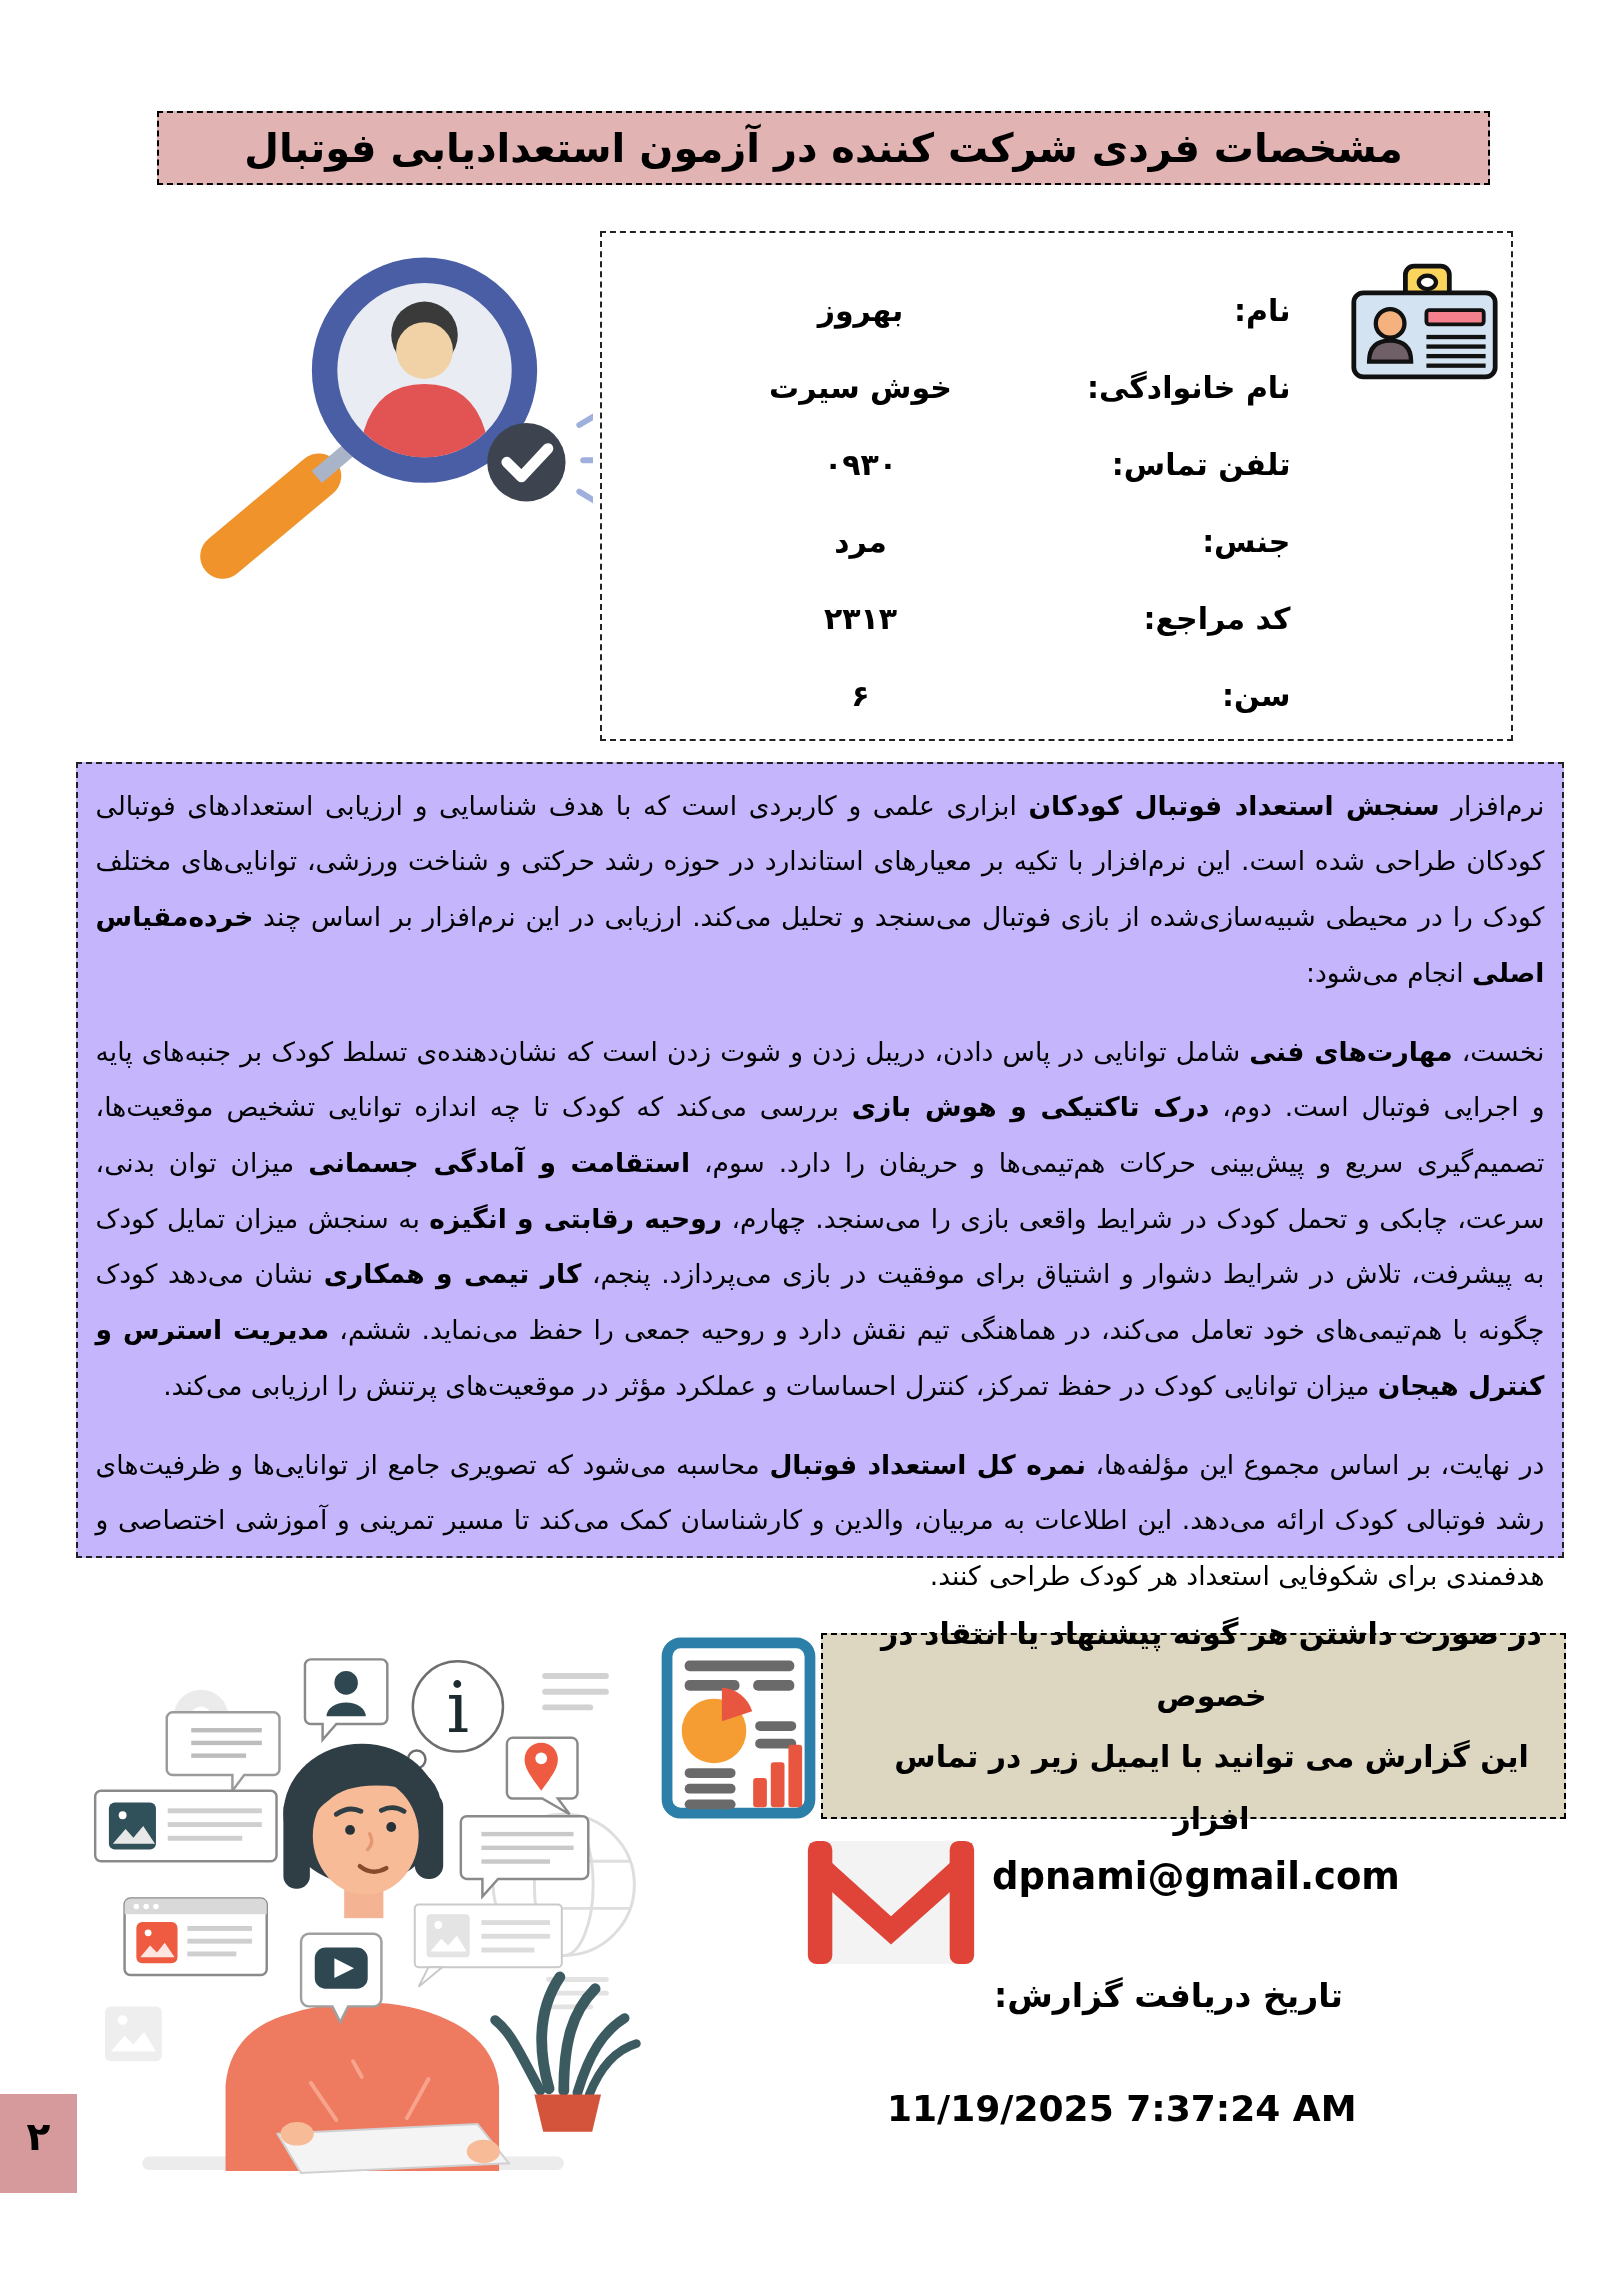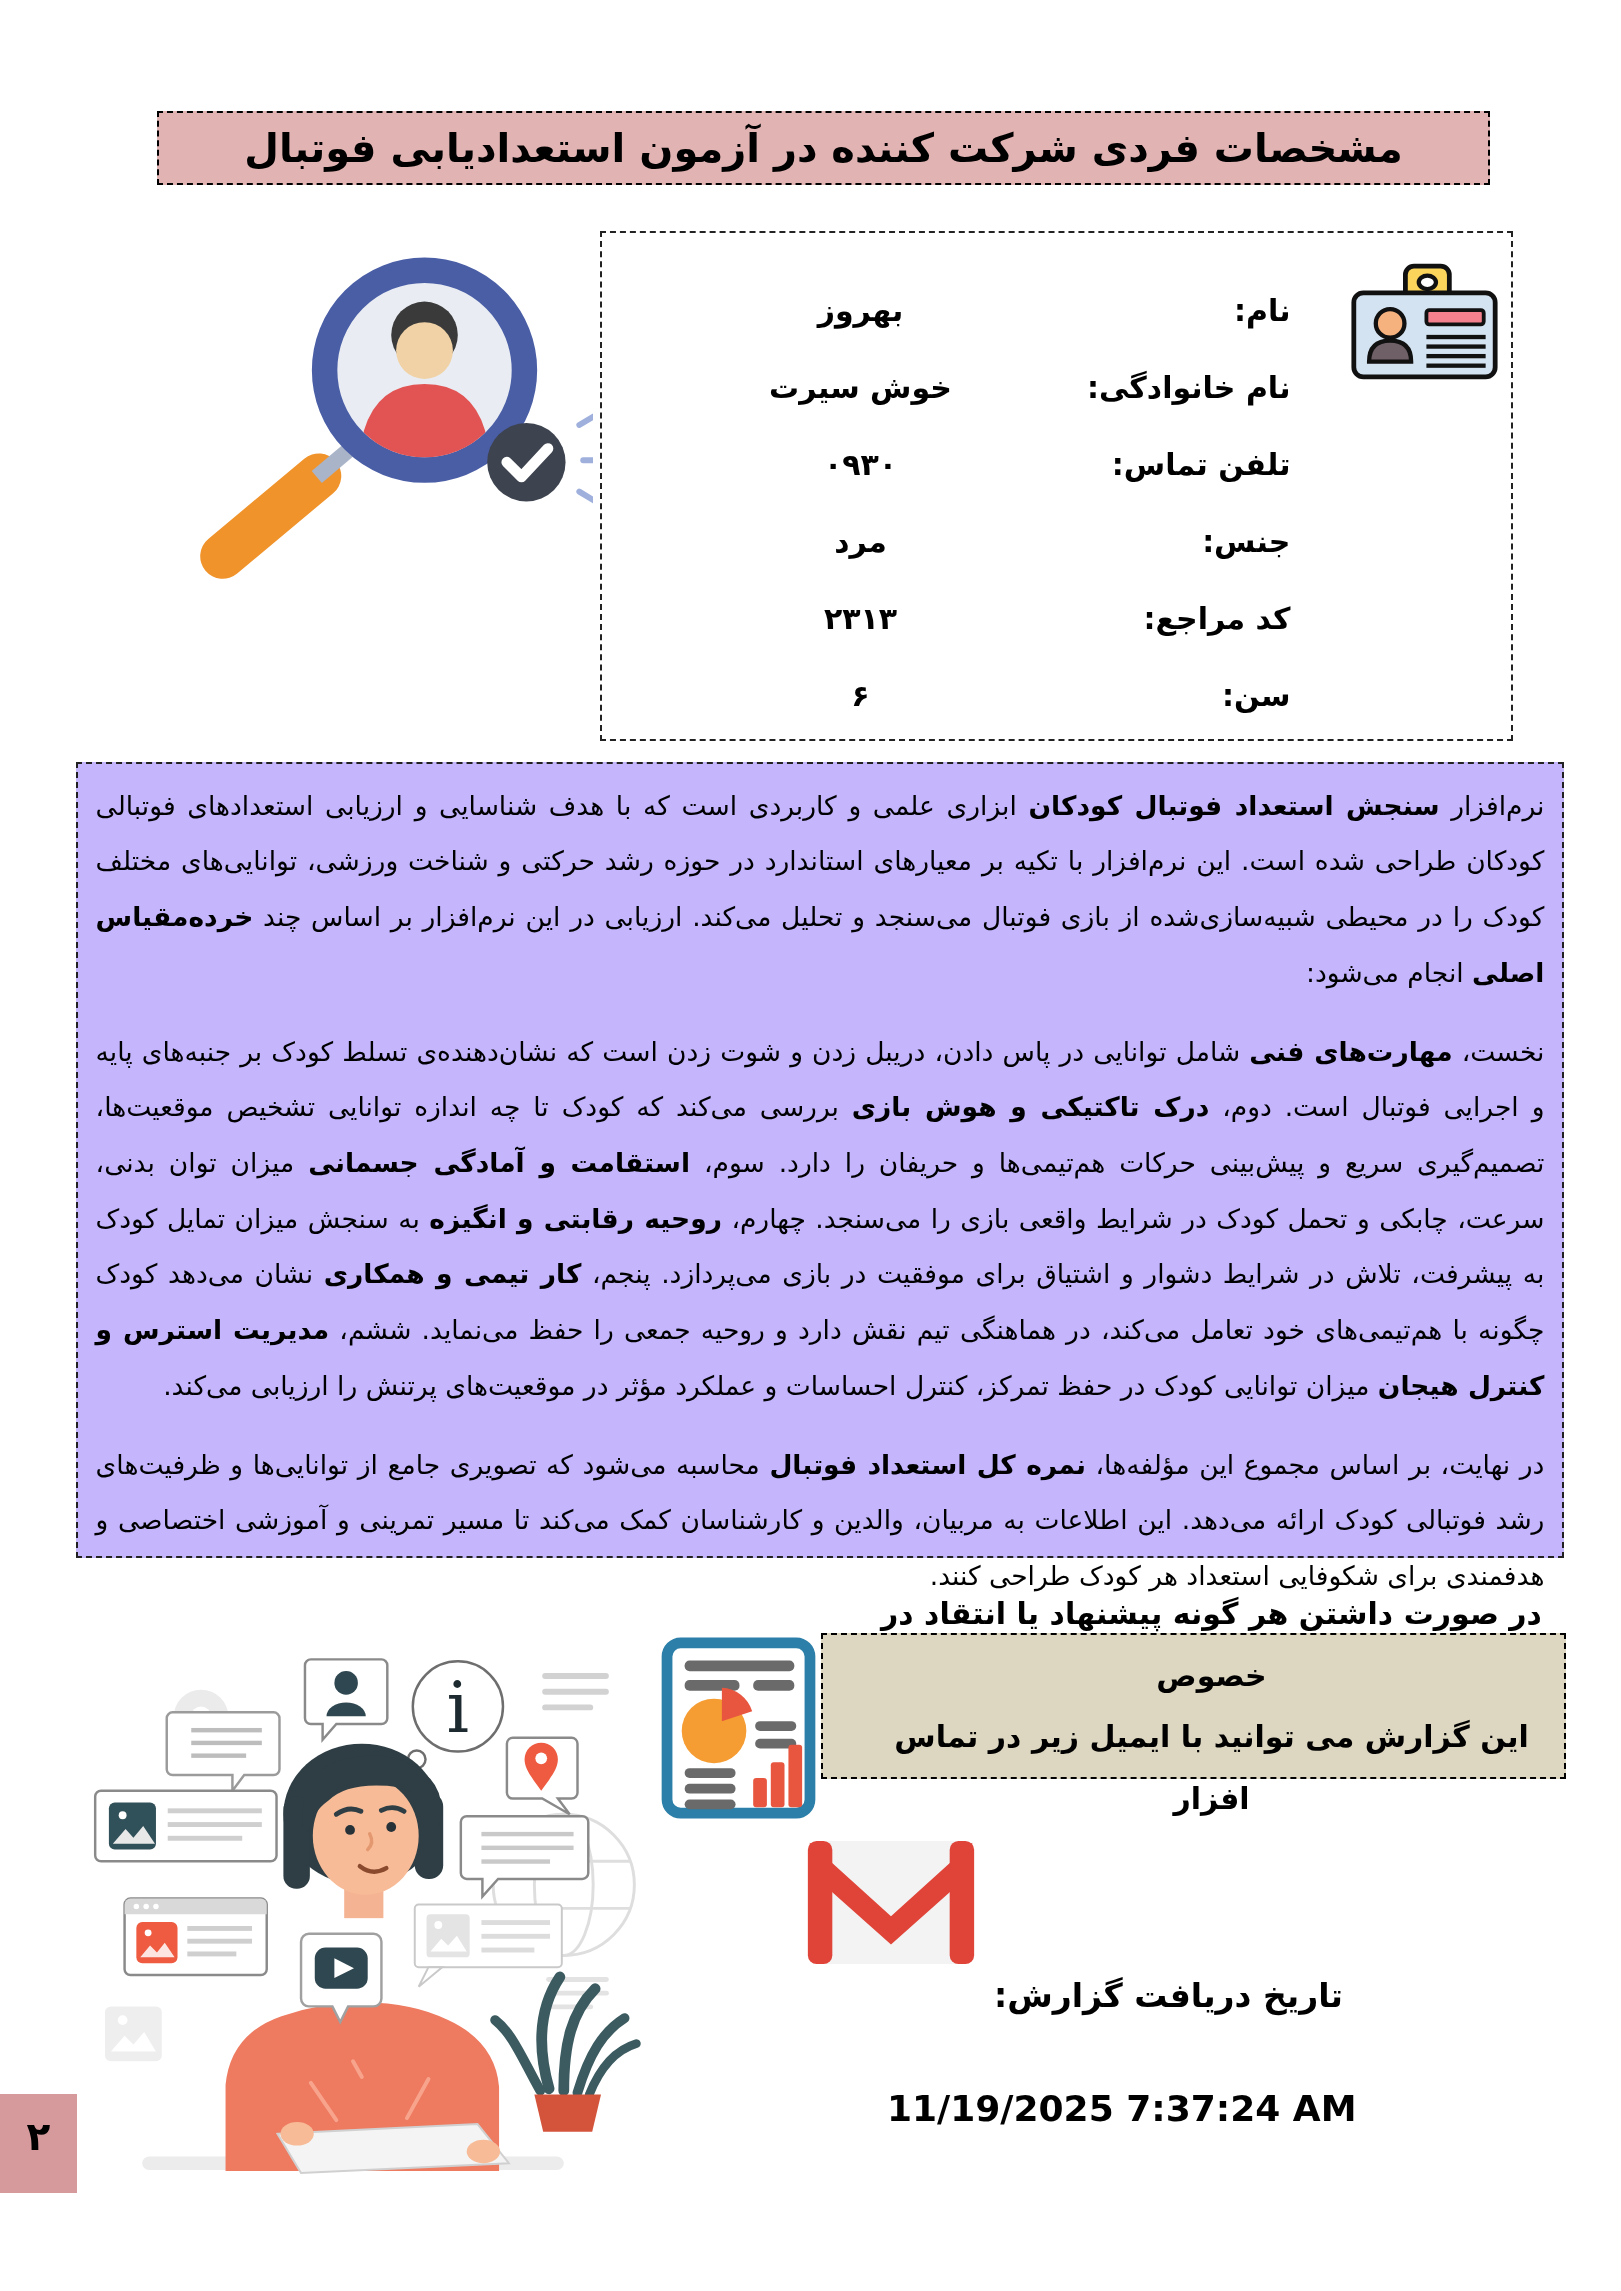--- a/index.html
+++ b/index.html
@@ -36,21 +36,21 @@
     border:2px dashed #222;box-sizing:border-box;background:#c4b5fd;
     padding:13.7px 17.6px;direction:rtl;text-align:justify;
     font-size:26.5px;line-height:2.1;
   }
   .description-box p{margin:0 0 23.5px 0;}
   .description-box p:last-child{margin-bottom:0;}
   
   .bottom-illustration{position:absolute;left:54px;top:1622px;width:598px;height:608px;}
   .report-icon{position:absolute;left:659px;top:1635px;width:159px;height:186px;}
   .note-box{
-    position:absolute;left:821px;top:1633px;width:745px;height:146px;
+    position:absolute;left:821px;top:1633px;width:745px;height:186px;
     background:#ddd7c1;border:2px dashed #000;box-sizing:border-box;
     display:flex;flex-direction:column;justify-content:center;
     direction:rtl;text-align:center;font-size:30px;font-weight:bold;line-height:2.05;padding-left:36px;
   }
   .gmail-icon{position:absolute;left:802px;top:1835px;width:178px;height:135px;}
   .email-text{
     position:absolute;left:992px;top:1855px;direction:ltr;
     font-size:37px;font-weight:bold;
   }
   .date-label{
@@ -314,20 +314,21 @@
   </div>
 
   <div class="gmail-icon">
     <svg viewBox="0 0 182 138" width="178" height="135">
       <rect x="6" y="6" width="170" height="126" rx="12" fill="#f3f3f3"></rect>
       <rect x="6" y="6" width="25" height="126" rx="9" fill="#e04438"></rect>
       <rect x="151" y="6" width="25" height="126" rx="9" fill="#e04438"></rect>
       <path d="M8 8 L91 83 L174 8 L174 38 L91 112 L8 38 Z" fill="#e04438"></path>
     </svg>
   </div>
+  <div class="email-text">dpnami@gmail.com</div>
 
   <div class="date-label">تاریخ دریافت گزارش:</div>
   <div class="date-value">11/19/2025 7:37:24 AM</div>
 
   <div class="page-badge">۲</div>
 
 </div>
 
 
 </body></html>

